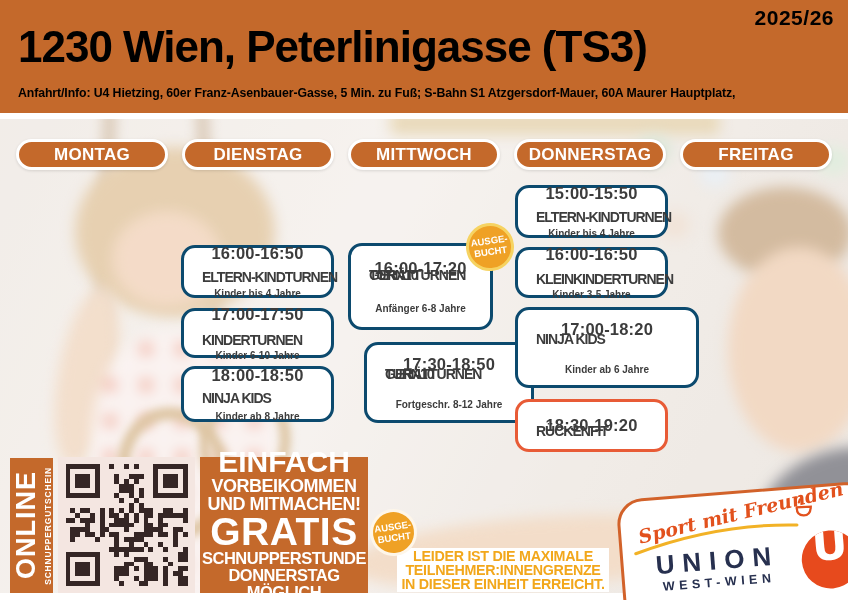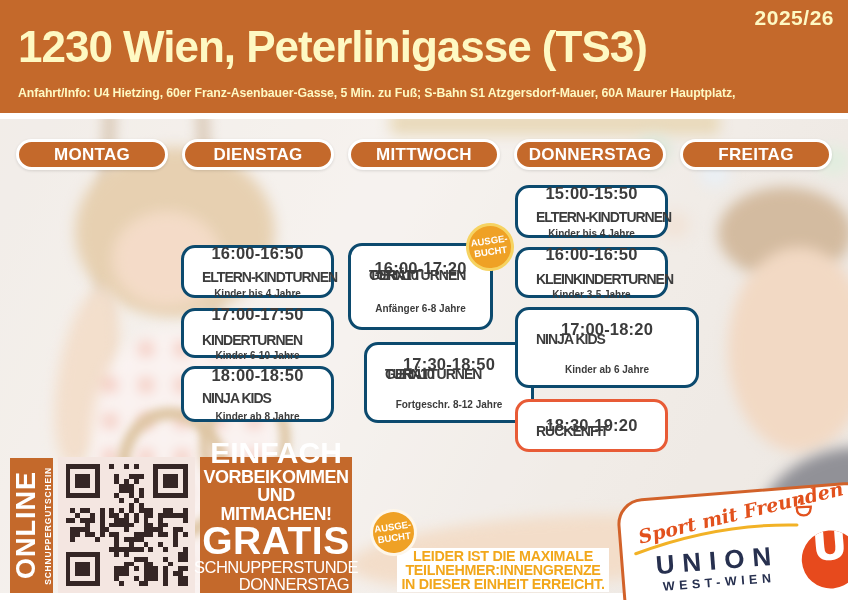--- a/index.html
+++ b/index.html
@@ -1,19 +1,19 @@
 <!DOCTYPE html>
 <html><head>
 <meta charset="utf-8">
 <style>
   html,body{margin:0;padding:0;background:#888;}
   .page{position:relative;width:848px;height:600px;background:#ffffff;overflow:hidden;
         font-family:"Liberation Sans",sans-serif;-webkit-font-smoothing:antialiased;}
   
-  .header{position:absolute;left:0;top:0;width:848px;height:113px;background:#C4692B;color:#fef9c3;}
+  .header{position:absolute;left:0;top:0;width:848px;height:113px;background:#C4692B;color:#000000;}
   .season{position:absolute;right:14px;top:6px;font-size:21px;font-weight:700;letter-spacing:.5px;}
   .title{position:absolute;left:18px;top:22px;font-size:44px;font-weight:700;letter-spacing:-1px;white-space:nowrap;}
   .info{position:absolute;left:18px;top:86px;font-size:12.3px;font-weight:700;letter-spacing:-.1px;white-space:nowrap;}
   
   .photo{position:absolute;left:0;top:119px;width:848px;height:474px;overflow:hidden;
          background:linear-gradient(115deg,#eae2da,#f1ebe6 40%,#e8e0d8 70%,#e2dad2);}
   .blob{position:absolute;border-radius:50%;filter:blur(7px);}
   .ring{position:absolute;border-radius:50%;background:transparent;filter:blur(4px);}
   .photo::after{content:"";position:absolute;inset:0;background:rgba(255,255,255,.38);}
   
@@ -36,27 +36,27 @@
   .soldout.bottom{left:370px;top:509px;width:47px;height:47px;border:3px solid rgba(255,255,255,.9);}
   
   .online-ribbon{position:absolute;left:10px;top:458px;width:43px;height:135px;background:#C4692B;color:#fff;
                  display:flex;flex-direction:row;align-items:center;justify-content:center;z-index:2;}
   .vtext{writing-mode:vertical-rl;transform:rotate(180deg);white-space:nowrap;}
   .online-big{font-size:27px;font-weight:700;letter-spacing:1px;}
   .online-small{font-size:8.5px;font-weight:700;letter-spacing:.8px;margin-left:1px;}
   .qr-box{position:absolute;left:58px;top:457px;width:137px;height:136px;background:#F4E6E1;z-index:2;
           display:flex;align-items:center;justify-content:center;box-sizing:border-box;padding:7px;}
   .qr-box svg{width:100%;height:100%;}
-  .promo-box{position:absolute;left:200px;top:457px;width:152px;height:136px;background:#C4692B;color:#fff;z-index:2;
+  .promo-box{position:absolute;left:200px;top:457px;width:168px;height:136px;background:#C4692B;color:#fff;z-index:2;
              display:flex;flex-direction:column;justify-content:center;align-items:center;text-align:center;
              box-sizing:border-box;padding:2px 3px;}
   .promo-box .l1{font-size:30px;font-weight:700;line-height:.95;}
   .promo-box .l2,.promo-box .l3{font-size:18px;font-weight:700;line-height:1.02;letter-spacing:-.5px;}
   .promo-box .l4{font-size:39px;font-weight:700;line-height:.92;letter-spacing:.5px;}
-  .promo-box .l5,.promo-box .l6{font-size:16.5px;font-weight:400;line-height:1.05;letter-spacing:-.5px;text-align:right;}
+  .promo-box .l5,.promo-box .l6{font-size:16.5px;font-weight:700;line-height:1.05;letter-spacing:-.5px;}
   
   .notice{position:absolute;left:397px;top:548px;width:212px;height:44px;background:#fff;color:#F2A71B;z-index:2;
           font-size:14.3px;font-weight:700;line-height:1.0;display:flex;flex-direction:column;justify-content:center;
           align-items:center;text-align:center;letter-spacing:-.3px;box-sizing:border-box;}
   
   .brand{position:absolute;left:620px;top:490px;width:255px;height:125px;background:#fff;border:3px solid #D2622A;
          border-radius:26px;transform:rotate(-4.5deg);z-index:2;box-sizing:border-box;}
   .slogan{position:absolute;left:16px;top:8px;transform:rotate(-9deg);color:#E2511D;
           font-family:"DejaVu Serif",serif;font-style:italic;font-weight:700;font-size:19px;white-space:nowrap;}
   .swoosh{position:absolute;left:8px;top:26px;}

